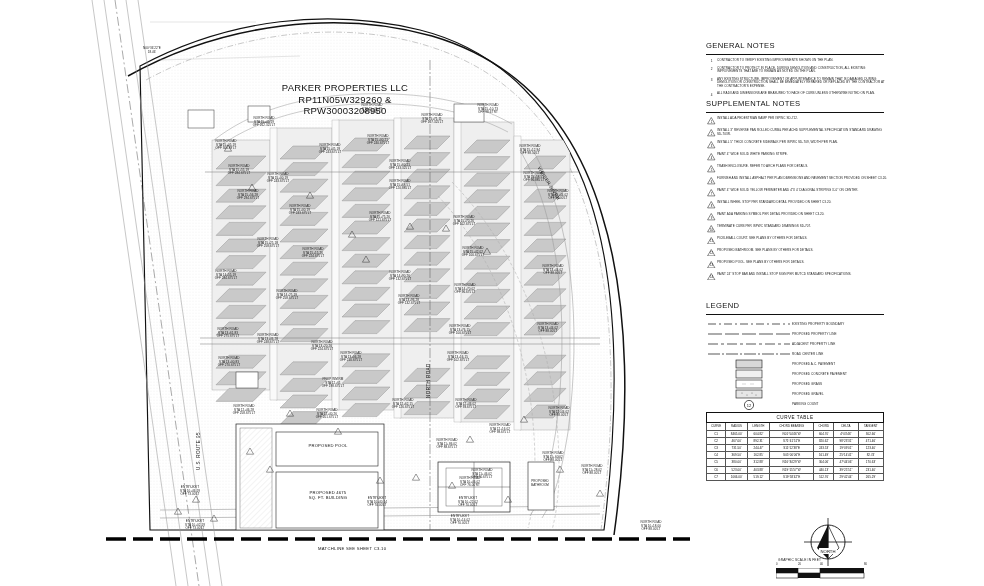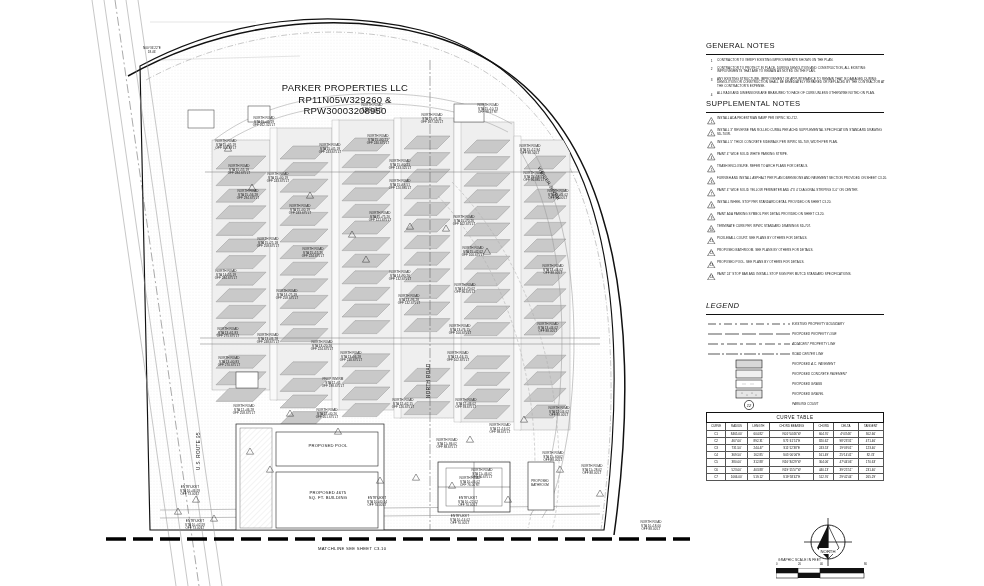--- a/index.html
+++ b/index.html
@@ -715,21 +715,21 @@
           </div>
           <div class="note-row">
             <div class="note-num"><span class="tri-num"><svg width="8.5" height="7.4" viewBox="0 0 17 15">
                   <path d="M8.5,1 L16,14 L1,14 Z" fill="none" stroke="#111" stroke-width="1"></path>
                 </svg><span>14</span></span></div>
             <div class="note-txt">PAINT 24" STOP BAR AND INSTALL STOP SIGN PER MUTCD STANDARD SPECIFICATIONS.</div>
           </div>
         </div>
     </div>
 
-    <div style="position:absolute; left:6px; top:278px;font-style:italic;">
+    <div style="position:absolute; left:6px; top:278px;">
       <div class="panel-head">LEGEND</div>
       <div class="panel-rule"></div>
       <div id="legend-list">
           <div class="legend-row">
             <div class="legend-sym">
               <svg width="86" height="10">
                 <line x1="2" y1="5" x2="84" y2="5" stroke="#111" stroke-width="0.7" stroke-dasharray="8 3 2 3"></line>
               </svg>
             </div>
             <div class="legend-txt">EXISTING PROPERTY BOUNDARY</div>

